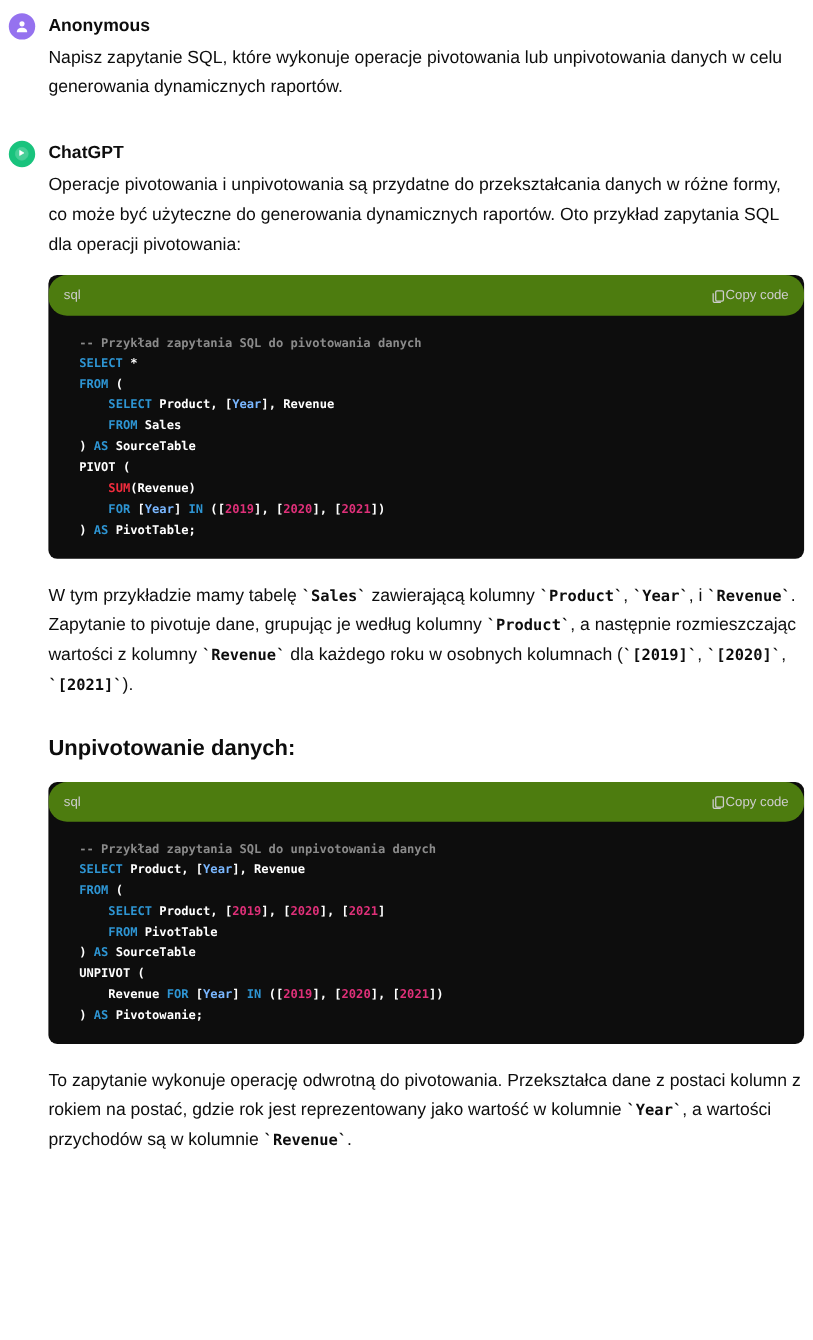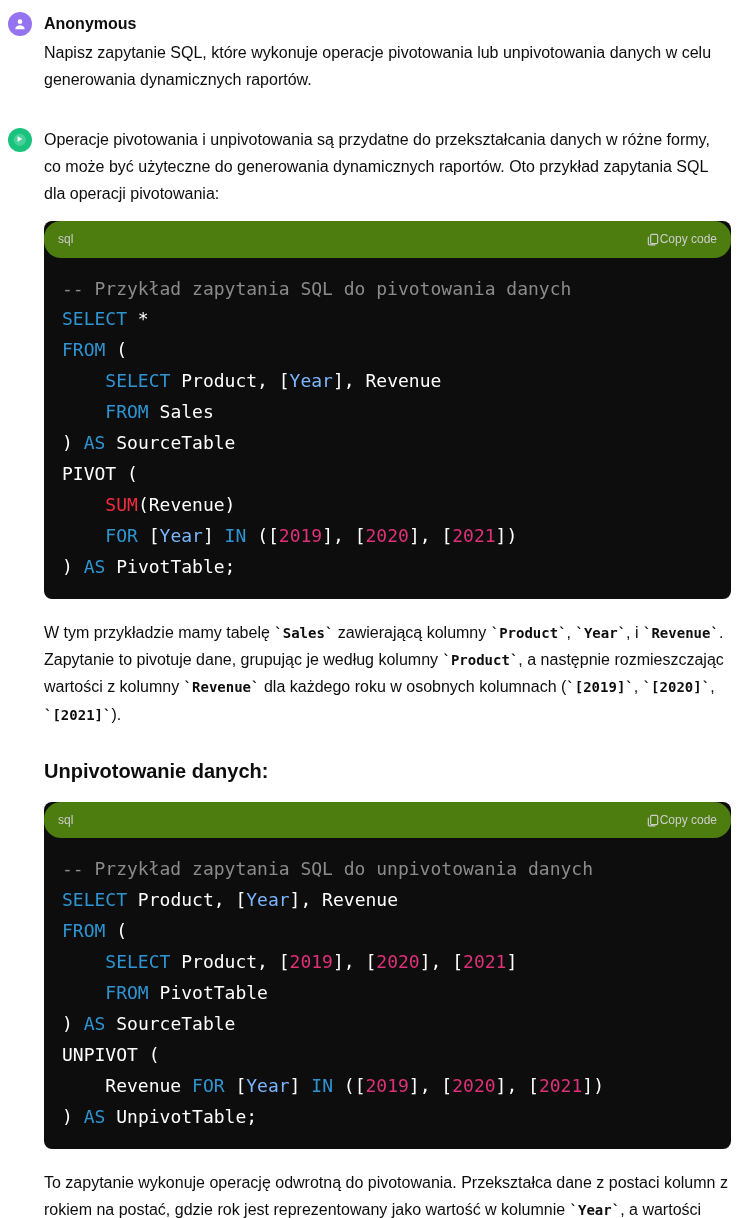--- a/index.html
+++ b/index.html
@@ -46,27 +46,28 @@
     font-size: 12px;
     padding: 8px 14px;
     border-radius: 17px;
   }
   .copybtn {
     display: flex; align-items: center; gap: 0;
     color: #cdcdcd; cursor: pointer; font-size: 12px;
   }
   .copybtn svg { width: 14px; height: 14px; }
   .codebody {
-    padding: 16px 18px;
+    padding: 16px 28px;
     font-family: ui-monospace, SFMono-Regular, Menlo, Consolas, monospace;
-    font-size: 18px;
+    font-size: 11px;
     line-height: 1.72;
     color: #ffffff;
     white-space: pre;
     overflow-x: auto;
+    font-weight: bold;
   }
   .tok-comment { color: #8b8b8b; }
   .tok-kw { color: #2e95d3; }
   .tok-fn { color: #f22c3d; }
   .tok-num { color: #df3079; }
   .tok-var { color: #7ab7ff; }
 </style>
 </head>
 <body>
 
@@ -86,20 +87,21 @@
 </div>
 
 <div class="message">
   <div class="avatar avatar-bot">
     <svg viewBox="0 0 41 41" fill="none" stroke="white" stroke-width="1.5">
         <path d="M20 5c8 0 15 7 15 15s-7 15-15 15S5 28 5 20 12 5 20 5z" fill="white" opacity="0.2"></path>
         <path d="M15 12l10 6-10 6z" fill="white"></path>
       </svg>
   </div>
   <div class="msg-body">
+    <div class="author">ChatGPT</div>
     <div class="content">
       <p>Operacje pivotowania i unpivotowania są przydatne do przekształcania danych w różne formy, co może być użyteczne do generowania dynamicznych raportów. Oto przykład zapytania SQL dla operacji pivotowania:</p>
 
 
       <div class="codeblock">
         <div class="codebar">
           <span>sql</span>
           <span class="copybtn">
             <svg viewBox="0 0 24 24" fill="none" stroke="currentColor" stroke-width="2">
                 <rect x="8" y="4" width="12" height="16" rx="2"></rect>
@@ -136,20 +138,20 @@
           </span>
         </div>
 <div class="codebody"><span class="tok-comment">-- Przykład zapytania SQL do unpivotowania danych</span>
 <span class="tok-kw">SELECT</span><span> Product, [</span><span class="tok-var">Year</span><span>], Revenue</span>
 <span class="tok-kw">FROM</span><span> (</span>
     <span class="tok-kw">SELECT</span><span> Product, [</span><span class="tok-num">2019</span><span>], [</span><span class="tok-num">2020</span><span>], [</span><span class="tok-num">2021</span><span>]</span>
     <span class="tok-kw">FROM</span><span> PivotTable</span>
 <span>) </span><span class="tok-kw">AS</span><span> SourceTable</span>
 <span>UNPIVOT (</span>
 <span>    Revenue </span><span class="tok-kw">FOR</span><span> [</span><span class="tok-var">Year</span><span>] </span><span class="tok-kw">IN</span><span> ([</span><span class="tok-num">2019</span><span>], [</span><span class="tok-num">2020</span><span>], [</span><span class="tok-num">2021</span><span>])</span>
-<span>) </span><span class="tok-kw">AS</span><span> UnpivotTable;</span></div>
+<span>) </span><span class="tok-kw">AS</span><span> Pivotowanie;</span></div>
       </div>
 
       <p><span>To zapytanie wykonuje operację odwrotną do pivotowania. Przekształca dane z postaci kolumn z rokiem na postać, gdzie rok jest reprezentowany jako wartość w kolumnie </span><code class="inline">Year</code><span>, a wartości przychodów są w kolumnie </span><code class="inline">Revenue</code><span>.</span></p>
 
     </div>
   </div>
 </div>
 
 </body></html>

